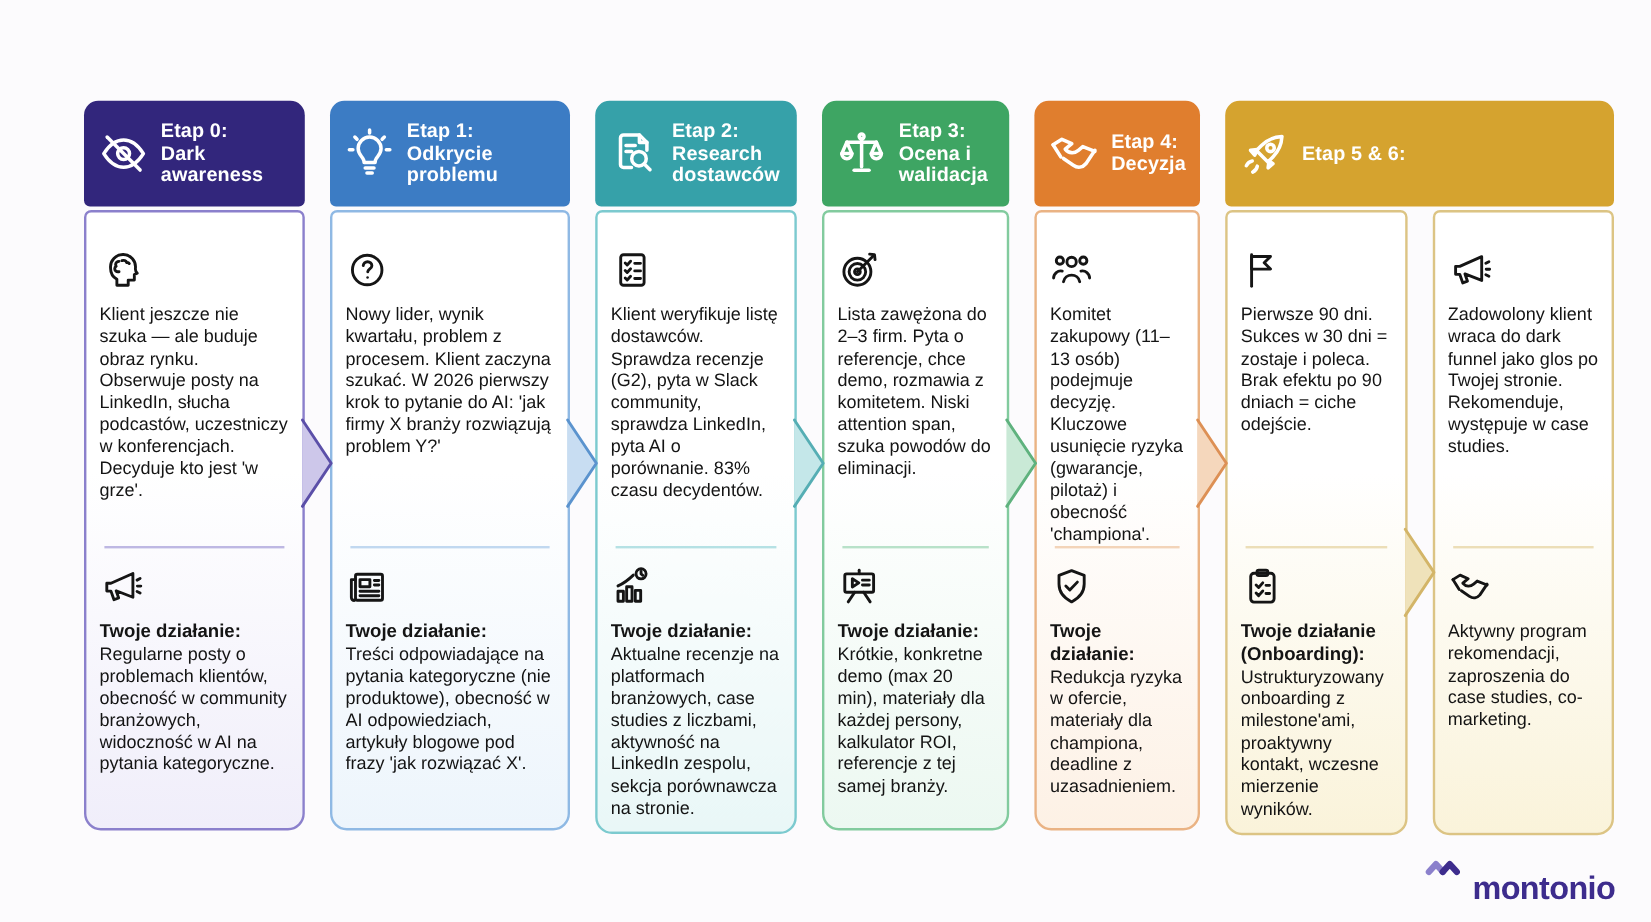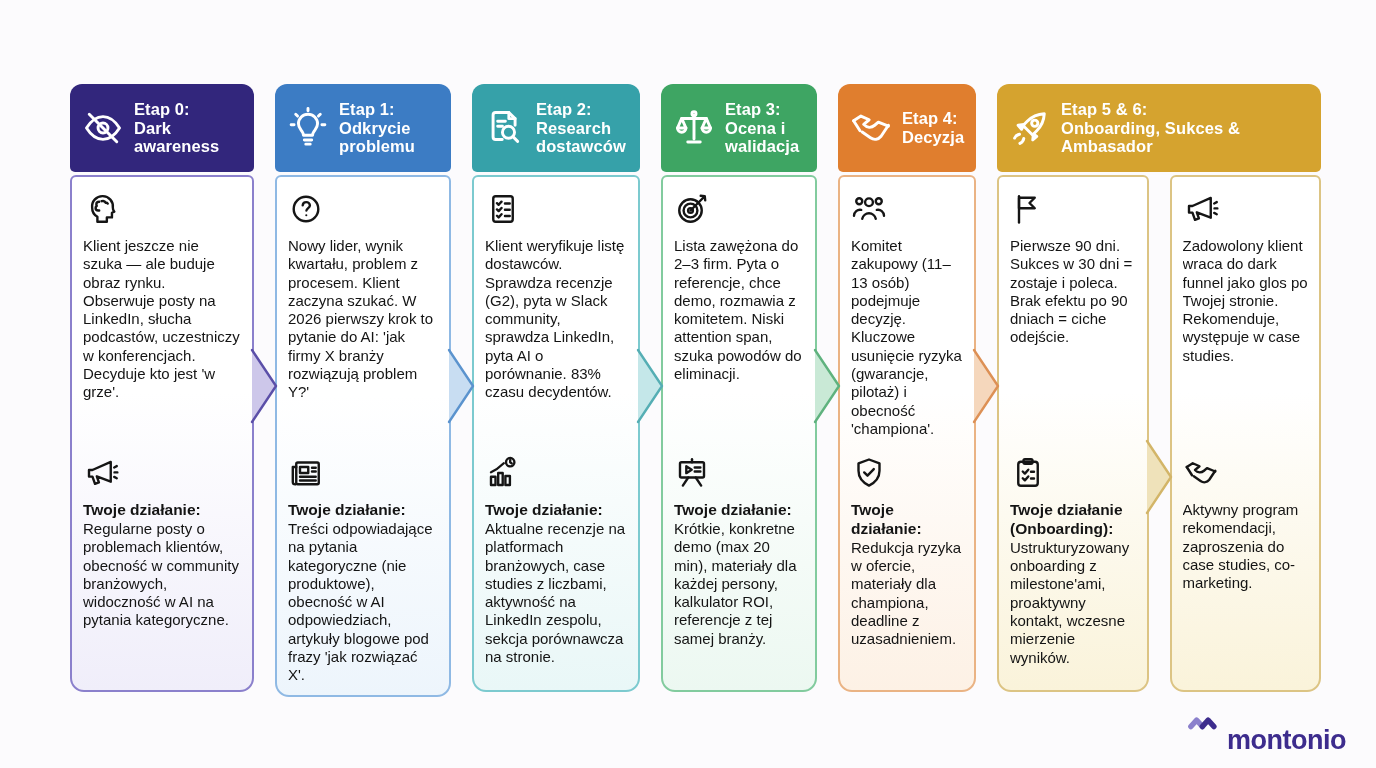--- a/index.html
+++ b/index.html
@@ -4,41 +4,41 @@
 <style>
   html,body{margin:0;padding:0;}
   body{
     width:1376px;height:768px;position:relative;overflow:hidden;
     background:#fcfbfd;
     font-family:"Liberation Sans", sans-serif;
     color:#141414;
   }
   .board{position:absolute;left:70px;top:84px;height:608px;display:flex;gap:21px;}
   .stage{position:relative;display:flex;flex-direction:column;height:608px;}
-  .stage.s0{width:184px}.stage.s1{width:176px}.stage.s2{width:168px}
+  .stage.s0{width:184px}.stage.s1{width:200px}.stage.s2{width:168px}
   .stage.s3{width:156px}.stage.s4{width:138px}.stage.group{width:324px}
 
   .hdr{
     flex:0 0 88px;background:var(--hdr);
     border-radius:12px 12px 5px 5px;
     color:#fff;display:flex;align-items:center;gap:8px;padding:0 10px;
     box-sizing:border-box;
   }
   .hicon{flex:0 0 46px;display:flex;align-items:center;justify-content:center;color:#fff;}
   .hicon svg{width:44px;height:44px;}
   .htitle{margin:0;font-size:16.5px;line-height:1.14;font-weight:bold;letter-spacing:.1px;}
   .htitle span{display:block;}
 
   .card{
     margin-top:3px;flex:1;box-sizing:border-box;
     background:linear-gradient(180deg,#ffffff 42%,var(--tint) 100%);
     border:2px solid var(--border);
     border-radius:6px 6px 14px 14px;
-    padding:12px 11px 10px;
-    display:flex;flex-direction:column;align-items:center;
+    padding:28px 11px 10px;
+    display:flex;flex-direction:column;
   }
   .card-top{flex:0 0 250px;overflow:hidden;}
   .bicon{display:block;color:#151515;margin:2px 0 6px;}
   .bicon svg{width:36px;height:36px;}
   .desc{margin:0;font-size:15px;line-height:1.22;}
   .divider{border-top:2px solid var(--border);opacity:.55;margin:0 4px 12px;}
   .card-action{flex:1;overflow:hidden;}
   .action{margin:0;font-size:15px;line-height:1.22;}
   .action strong{display:block;font-size:15.5px;}
 
@@ -314,21 +314,20 @@
         <svg viewBox="0 0 24 24" class="icon-stroke">
           <path d="M19.8 4.2c-3.8.2-6.8 1.6-9.3 4.1l-2.3 2.3 5.2 5.2 2.3-2.3c2.5-2.5 3.9-5.5 4.1-9.3z"></path>
           <circle cx="14.6" cy="9.4" r="1.7"></circle>
           <path d="M8.7 10.1l-3.2.4 1.9 2.2z"></path>
           <path d="M13.9 15.3l-.4 3.2 2.2-1.9z"></path>
           <path d="M6.3 15.4c-1.2.2-2.1.9-2.7 2.1M8.6 17.7c-.2 1.2-.9 2.1-2.1 2.7"></path>
         </svg>
       </span>
       <h2 class="htitle">
         <span>Etap 5 &amp; 6:</span>
-          <span>Onboarding, Sukces &amp; Ambasador</span>
       </h2>
     </header>
     <div class="subrow">
 
       <div class="subcol">
         <div class="card">
           <div class="card-top">
             <span class="bicon">
               <svg viewBox="0 0 24 24" class="icon-stroke">
                 <path d="M6 21V3.5"></path>

